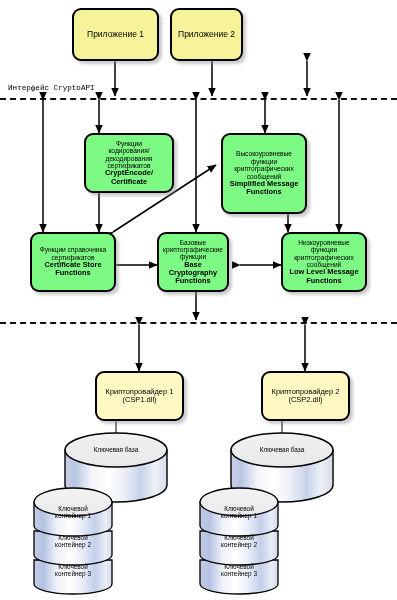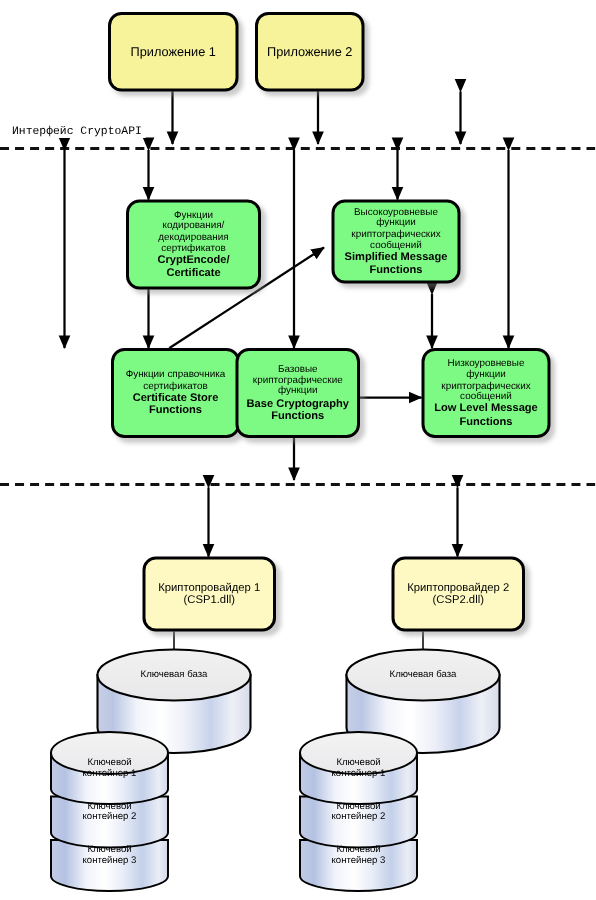--- a/index.html
+++ b/index.html
@@ -169,41 +169,41 @@
     <span class="lines">
       <span class="ln">Функции</span>
       <span class="ln">кодирования/</span>
       <span class="ln">декодирования</span>
       <span class="ln">сертификатов</span>
       <span class="ln b">CryptEncode/</span>
       <span class="ln b">Certificate</span>
     </span>
   </div>
 
-  <div class="node fn-node" style="left:221px; top:133px; width:86px; height:56px;">
+  <div class="node fn-node" style="left:221px; top:133px; width:86px; height:81px;">
     <span class="lines">
       <span class="ln">Высокоуровневые</span>
       <span class="ln">функции</span>
       <span class="ln">криптографических</span>
       <span class="ln">сообщений</span>
       <span class="ln b">Simplified Message</span>
       <span class="ln b">Functions</span>
     </span>
   </div>
 
-  <div class="node fn-node" style="left:30px; top:232px; width:86px; height:60px;margin-left:44px;">
+  <div class="node fn-node" style="left:30px; top:232px; width:86px; height:60px;">
     <span class="lines">
       <span class="ln">Функции справочника</span>
       <span class="ln">сертификатов</span>
       <span class="ln b">Certificate Store</span>
       <span class="ln b">Functions</span>
     </span>
   </div>
 
-  <div class="node fn-node" style="left:157px; top:232px; width:83px; height:60px;">
+  <div class="node fn-node" style="left:157px; top:232px; width:72px; height:60px;">
     <span class="lines">
       <span class="ln">Базовые</span>
       <span class="ln">криптографические</span>
       <span class="ln">функции</span>
       <span class="ln b">Base Cryptography</span>
       <span class="ln b">Functions</span>
     </span>
   </div>
 
   <div class="node fn-node" style="left:281px; top:232px; width:86px; height:60px;">

